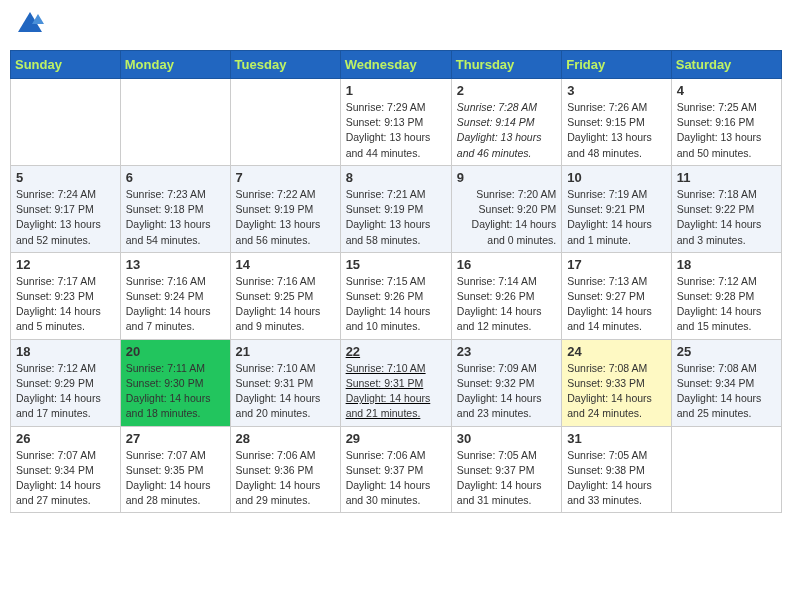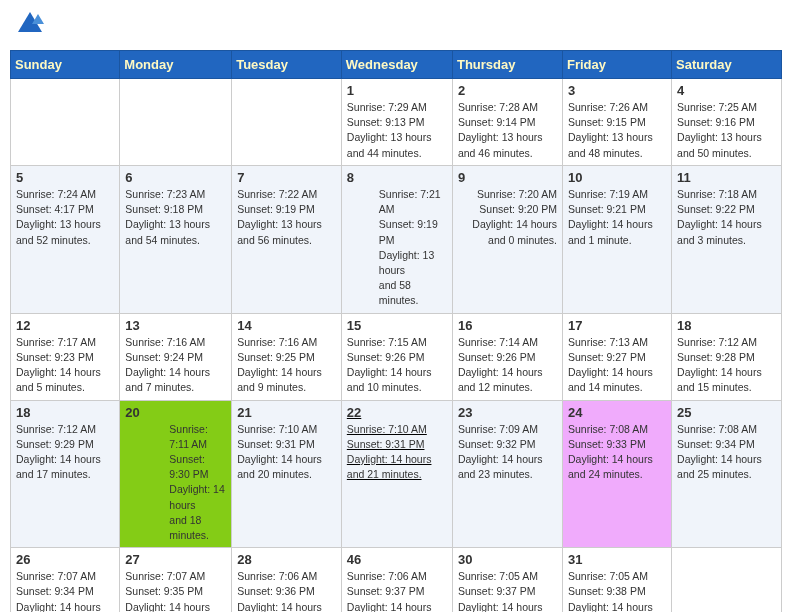--- a/index.html
+++ b/index.html
@@ -43,21 +43,21 @@
       font-size: 15px;
       color: #333;
     }
     .calendar {
       width: 100%;
       border-collapse: collapse;
       font-size: 11px;
     }
     .calendar th {
       background-color: #2166c0;
-      color: #fef9c3;
+      color: #bef264;
       padding: 6px 4px;
       text-align: left;
       font-size: 13px;
       font-weight: bold;
       border: 1px solid #1a55a0;
     }
     .calendar td {
       border: 1px solid #ccc;
       vertical-align: top;
       padding: 4px 5px;
@@ -126,21 +126,21 @@
         <td class="empty-cell"></td>
         <td>
           <span class="day-number">1</span>
           <div class="day-info" style="white-space: pre-line;">Sunrise: 7:29 AM
 Sunset: 9:13 PM
 Daylight: 13 hours
 and 44 minutes.</div>
         </td>
         <td>
           <span class="day-number">2</span>
-          <div class="day-info" style="white-space: pre-line;">Sunrise: 7:28 AM
+          <div class="day-info" style="white-space: pre-line; font-style: italic;">Sunrise: 7:28 AM
 Sunset: 9:14 PM
 Daylight: 13 hours
 and 46 minutes.</div>
         </td>
         <td>
           <span class="day-number">3</span>
           <div class="day-info" style="white-space: pre-line;">Sunrise: 7:26 AM
 Sunset: 9:15 PM
 Daylight: 13 hours
 and 48 minutes.</div>
@@ -150,41 +150,41 @@
           <div class="day-info" style="white-space: pre-line;">Sunrise: 7:25 AM
 Sunset: 9:16 PM
 Daylight: 13 hours
 and 50 minutes.</div>
         </td>
       </tr>
       <tr>
         <td style="background-color: rgb(240, 244, 250);">
           <span class="day-number">5</span>
           <div class="day-info" style="white-space: pre-line;">Sunrise: 7:24 AM
-Sunset: 4:17 PM
+Sunset: 9:17 PM
 Daylight: 13 hours
 and 52 minutes.</div>
         </td>
         <td style="background-color: rgb(240, 244, 250);">
           <span class="day-number">6</span>
           <div class="day-info" style="white-space: pre-line;">Sunrise: 7:23 AM
 Sunset: 9:18 PM
 Daylight: 13 hours
 and 54 minutes.</div>
         </td>
         <td style="background-color: rgb(240, 244, 250);">
           <span class="day-number">7</span>
           <div class="day-info" style="white-space: pre-line;">Sunrise: 7:22 AM
 Sunset: 9:19 PM
 Daylight: 13 hours
 and 56 minutes.</div>
         </td>
         <td style="background-color: rgb(240, 244, 250);">
           <span class="day-number">8</span>
-          <div class="day-info" style="white-space: pre-line; margin-left: 32px;">Sunrise: 7:21 AM
+          <div class="day-info" style="white-space: pre-line;">Sunrise: 7:21 AM
 Sunset: 9:19 PM
 Daylight: 13 hours
 and 58 minutes.</div>
         </td>
         <td style="background-color: rgb(240, 244, 250);">
           <span class="day-number">9</span>
           <div class="day-info" style="white-space: pre-line; text-align: right;">Sunrise: 7:20 AM
 Sunset: 9:20 PM
 Daylight: 14 hours
 and 0 minutes.</div>
@@ -256,23 +256,23 @@
         </td>
       </tr>
       <tr>
         <td style="background-color: rgb(240, 244, 250);">
           <span class="day-number">18</span>
           <div class="day-info" style="white-space: pre-line;">Sunrise: 7:12 AM
 Sunset: 9:29 PM
 Daylight: 14 hours
 and 17 minutes.</div>
         </td>
-        <td style="background-color: #84cc16;">
+        <td style="background-color: #22c55e;">
           <span class="day-number">20</span>
-          <div class="day-info" style="white-space: pre-line; margin-left: 44px;">Sunrise: 7:11 AM
+          <div class="day-info" style="white-space: pre-line;">Sunrise: 7:11 AM
 Sunset: 9:30 PM
 Daylight: 14 hours
 and 18 minutes.</div>
         </td>
         <td style="background-color: rgb(240, 244, 250);">
           <span class="day-number">21</span>
           <div class="day-info" style="white-space: pre-line;">Sunrise: 7:10 AM
 Sunset: 9:31 PM
 Daylight: 14 hours
 and 20 minutes.</div>
@@ -284,21 +284,21 @@
 Daylight: 14 hours
 and 21 minutes.</div>
         </td>
         <td style="background-color: rgb(240, 244, 250);">
           <span class="day-number">23</span>
           <div class="day-info" style="white-space: pre-line;">Sunrise: 7:09 AM
 Sunset: 9:32 PM
 Daylight: 14 hours
 and 23 minutes.</div>
         </td>
-        <td style="background-color: #f0abfc; margin-top: 12px;">
+        <td style="background-color: #fef9c3; margin-top: 12px;">
           <span class="day-number">24</span>
           <div class="day-info" style="white-space: pre-line;">Sunrise: 7:08 AM
 Sunset: 9:33 PM
 Daylight: 14 hours
 and 24 minutes.</div>
         </td>
         <td style="background-color: rgb(240, 244, 250);">
           <span class="day-number">25</span>
           <div class="day-info" style="white-space: pre-line;">Sunrise: 7:08 AM
 Sunset: 9:34 PM
@@ -322,21 +322,21 @@
 and 28 minutes.</div>
         </td>
         <td>
           <span class="day-number">28</span>
           <div class="day-info" style="white-space: pre-line;">Sunrise: 7:06 AM
 Sunset: 9:36 PM
 Daylight: 14 hours
 and 29 minutes.</div>
         </td>
         <td>
-          <span class="day-number">46</span>
+          <span class="day-number">29</span>
           <div class="day-info" style="white-space: pre-line;">Sunrise: 7:06 AM
 Sunset: 9:37 PM
 Daylight: 14 hours
 and 30 minutes.</div>
         </td>
         <td>
           <span class="day-number">30</span>
           <div class="day-info" style="white-space: pre-line;">Sunrise: 7:05 AM
 Sunset: 9:37 PM
 Daylight: 14 hours

